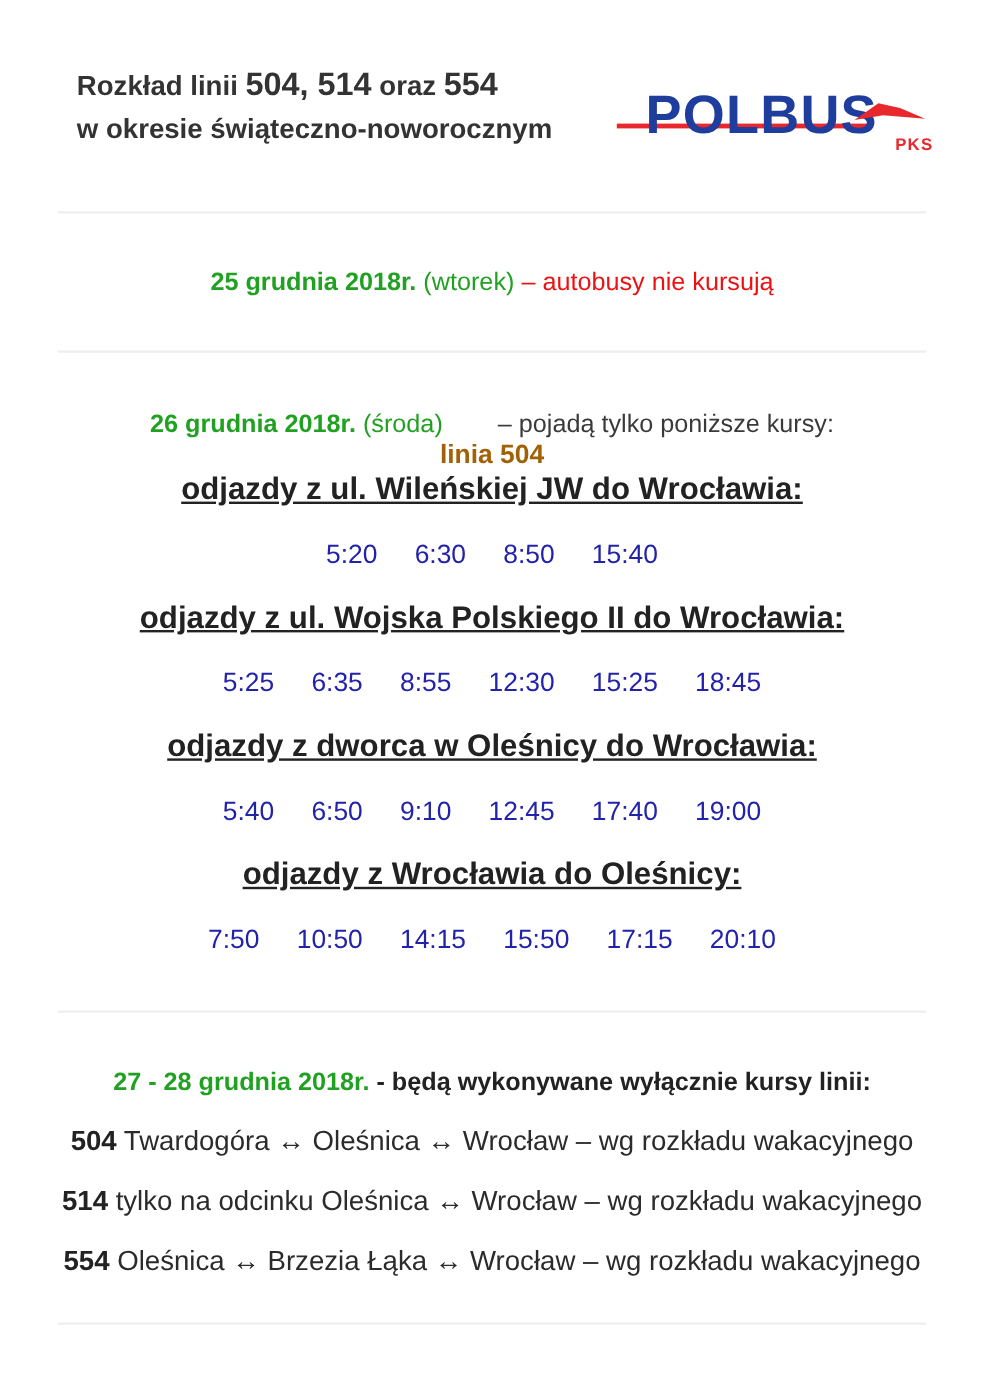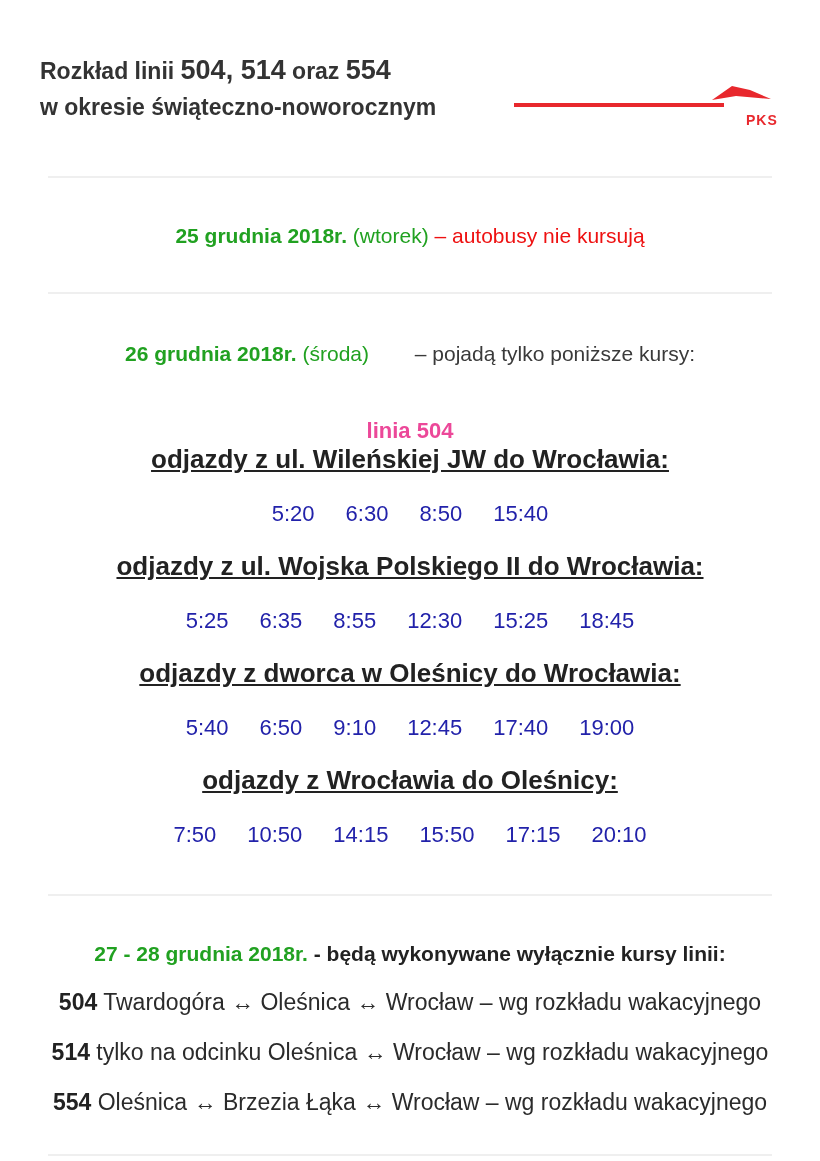--- a/index.html
+++ b/index.html
@@ -5,21 +5,21 @@
   html,body{margin:0;padding:0;background:#ffffff;}
   body{
     width:820px;height:1161px;
     font-family:"Liberation Sans","DejaVu Sans",sans-serif;
     color:#2b2b2b;
     overflow:hidden;
   }
   .page{width:820px;height:1161px;position:relative;}
 
   
-  .header{display:flex;align-items:flex-start;padding:52px 50px 0 40px;}
+  .header{display:flex;align-items:flex-start;padding:52px 50px 0 64px;}
   .title-block{flex:1;line-height:36px;}
   .title-line{font-weight:bold;font-size:23px;color:#333;}
   .title-line .big{font-size:27px;}
   
   .logo{position:relative;width:256px;height:62px;margin-top:24px;flex:none;}
   .logo-line{position:absolute;left:0;top:27px;width:210px;height:4px;background:#e8282d;z-index:0;}
   .logo-text{
     position:absolute;left:24px;top:-6px;z-index:1;
     font-weight:bold;font-size:45px;letter-spacing:1px;color:#1e3d9c;
   }
@@ -35,21 +35,21 @@
   .centerline{text-align:center;font-size:21px;}
   .notice-25{margin-top:46px;font-weight:bold;}
   .green-bold{color:#21a121;font-weight:bold;margin-top:32px;}
   .green-reg{color:#21a121;font-weight:normal;}
   .red-bold{color:#ee1111;font-weight:normal;}
   .dark-reg{color:#3a3a3a;font-weight:normal;margin-left:40px;}
   .dark-bold{color:#222;font-weight:bold;}
 
   .notice-26{margin-top:48px;}
 
-  .linia-title{margin-top:52px;font-size:22px;font-weight:bold;color:#ec4899;}
+  .linia-title{font-size:22px;font-weight:bold;color:#a16207;}
   .section-heading{font-size:26px;font-weight:bold;color:#222;margin-top:0;text-decoration:underline;}
   .times-row{
     display:flex;justify-content:center;gap:31px;
     color:#2222aa;font-size:22px;margin:26px 0 24px 0;
   }
 
   .notice-2728{margin-top:46px;font-weight:bold;}
   .route-line{margin-top:23px;font-size:23px;color:#2b2b2b;}
   .route-num{font-weight:bold;color:#222;}
 </style>
@@ -58,20 +58,21 @@
 
 <div class="page">
 
   <div class="header">
     <div class="title-block">
       <div class="title-line"><span>Rozkład linii </span><span class="big">504, 514</span><span> oraz </span><span class="big">554</span></div>
       <div class="title-line">w okresie świąteczno-noworocznym</div>
     </div>
     <div class="logo">
       <div class="logo-line"></div>
+      <span class="logo-text">POLBUS</span>
       <svg class="logo-arrow" width="60" height="22" viewBox="0 0 60 22">
         <path d="M0,16 L20,2 L38,6 L59,15 L24,12 Z" fill="#e8282d"></path>
       </svg>
       <span class="logo-pks">PKS</span>
     </div>
   </div>
 
   <hr class="divider d1">
 
   <div class="centerline notice-25"><span class="green-bold">25 grudnia 2018r.</span><span class="green-reg"> (wtorek) </span><span class="red-bold">– autobusy nie kursują</span></div>

